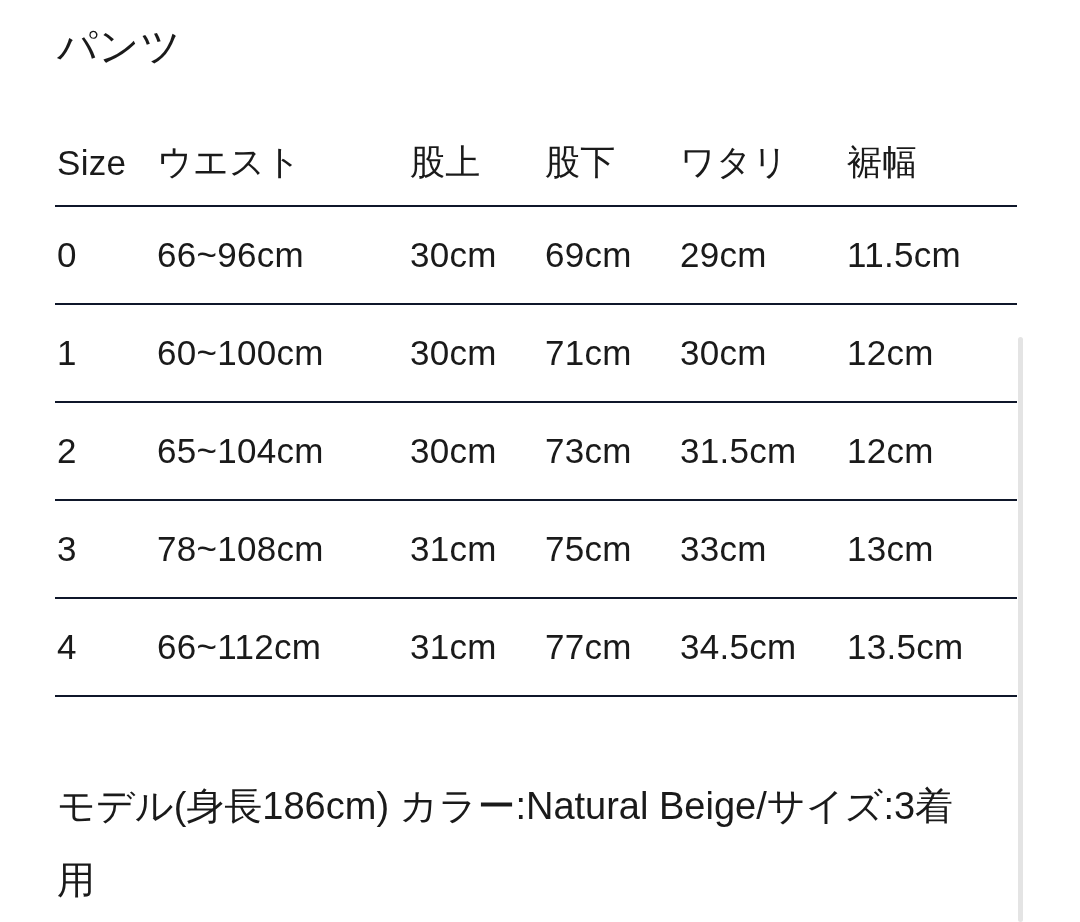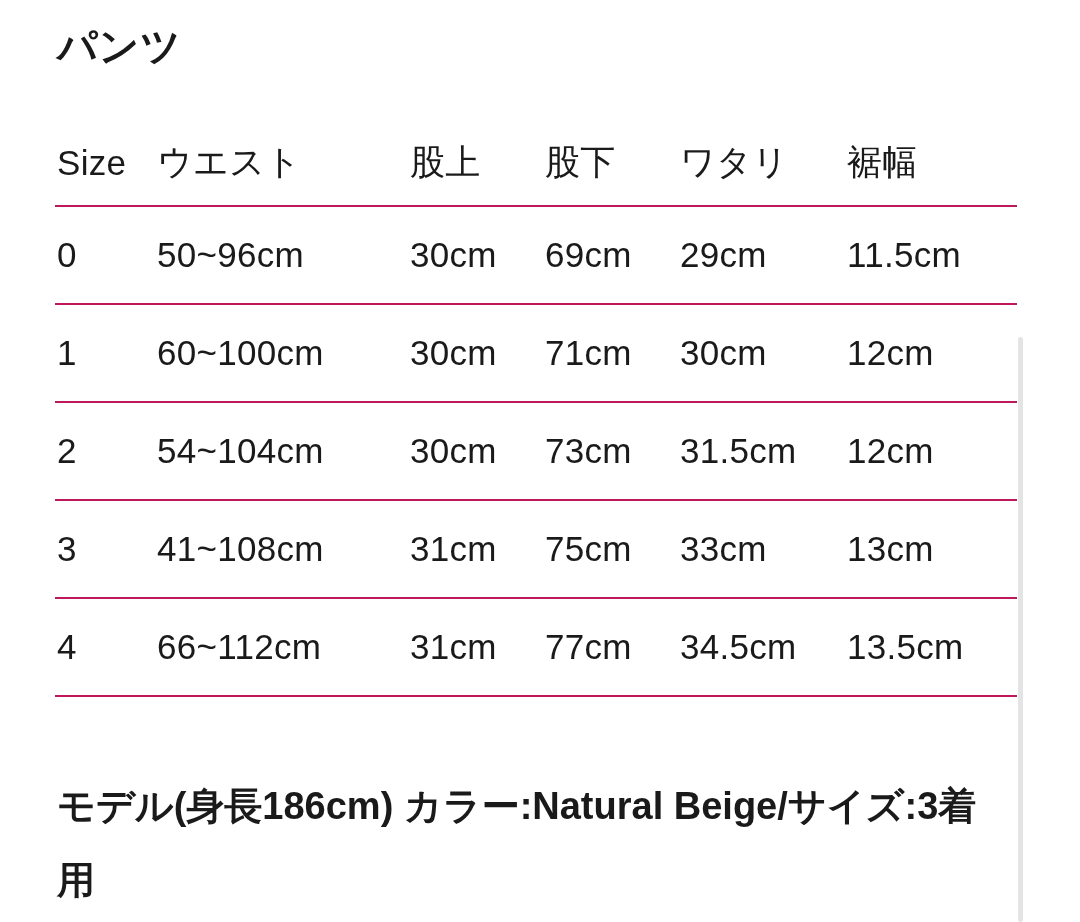--- a/index.html
+++ b/index.html
@@ -13,48 +13,48 @@
     overflow: hidden;
     position: relative;
   }
   .page {
     padding: 22px 0 0 55px;
   }
   .title {
     margin: 0 0 0 2px;
     font-size: 40px;
     line-height: 48px;
-    font-weight: 700;
+    font-weight: 400;
     letter-spacing: 0.5px;
   }
   table.size-table {
     border-collapse: collapse;
     table-layout: fixed;
     width: 962px;
     margin-top: 50px;
   }
   table.size-table th,
   table.size-table td {
     font-weight: 400;
     text-align: left;
     vertical-align: middle;
     padding: 0 0 0 2px;
     font-size: 35px;
     letter-spacing: 0.3px;
-    border-bottom: 2px solid #be185d;
+    border-bottom: 2px solid #0f172a;
     overflow: hidden;
     white-space: nowrap;
   }
   table.size-table thead th { height: 86px; }
   table.size-table tbody td { height: 98px; }
   .caption {
     margin: 72px 0 0 2px;
     font-size: 38px;
     line-height: 74px;
-    font-weight: 700;
+    font-weight: 400;
   }
   .caption .line { white-space: nowrap; }
   .scrollbar-thumb {
     position: absolute;
     left: 1018px;
     top: 337px;
     width: 5px;
     height: 585px;
     border-radius: 3px;
     background: #e4e4e4;
@@ -82,45 +82,45 @@
         <th>ウエスト</th>
         <th>股上</th>
         <th>股下</th>
         <th>ワタリ</th>
         <th>裾幅</th>
       </tr>
     </thead>
     <tbody>
       <tr>
         <td>0</td>
-        <td>50~96cm</td>
+        <td>66~96cm</td>
         <td>30cm</td>
         <td>69cm</td>
         <td>29cm</td>
         <td>11.5cm</td>
       </tr>
       <tr>
         <td>1</td>
         <td>60~100cm</td>
         <td>30cm</td>
         <td>71cm</td>
         <td>30cm</td>
         <td>12cm</td>
       </tr>
       <tr>
         <td>2</td>
-        <td>54~104cm</td>
+        <td>65~104cm</td>
         <td>30cm</td>
         <td>73cm</td>
         <td>31.5cm</td>
         <td>12cm</td>
       </tr>
       <tr>
         <td>3</td>
-        <td>41~108cm</td>
+        <td>78~108cm</td>
         <td>31cm</td>
         <td>75cm</td>
         <td>33cm</td>
         <td>13cm</td>
       </tr>
       <tr>
         <td>4</td>
         <td>66~112cm</td>
         <td>31cm</td>
         <td>77cm</td>

